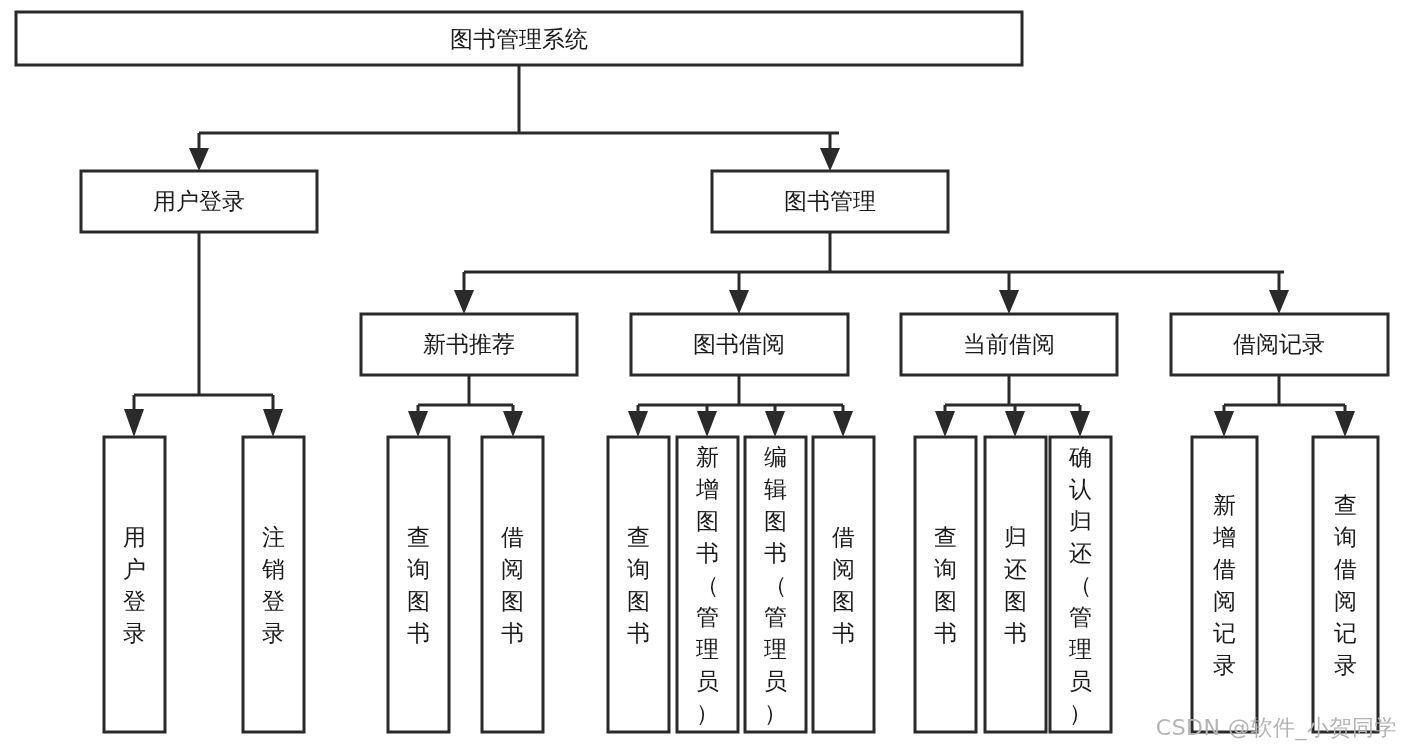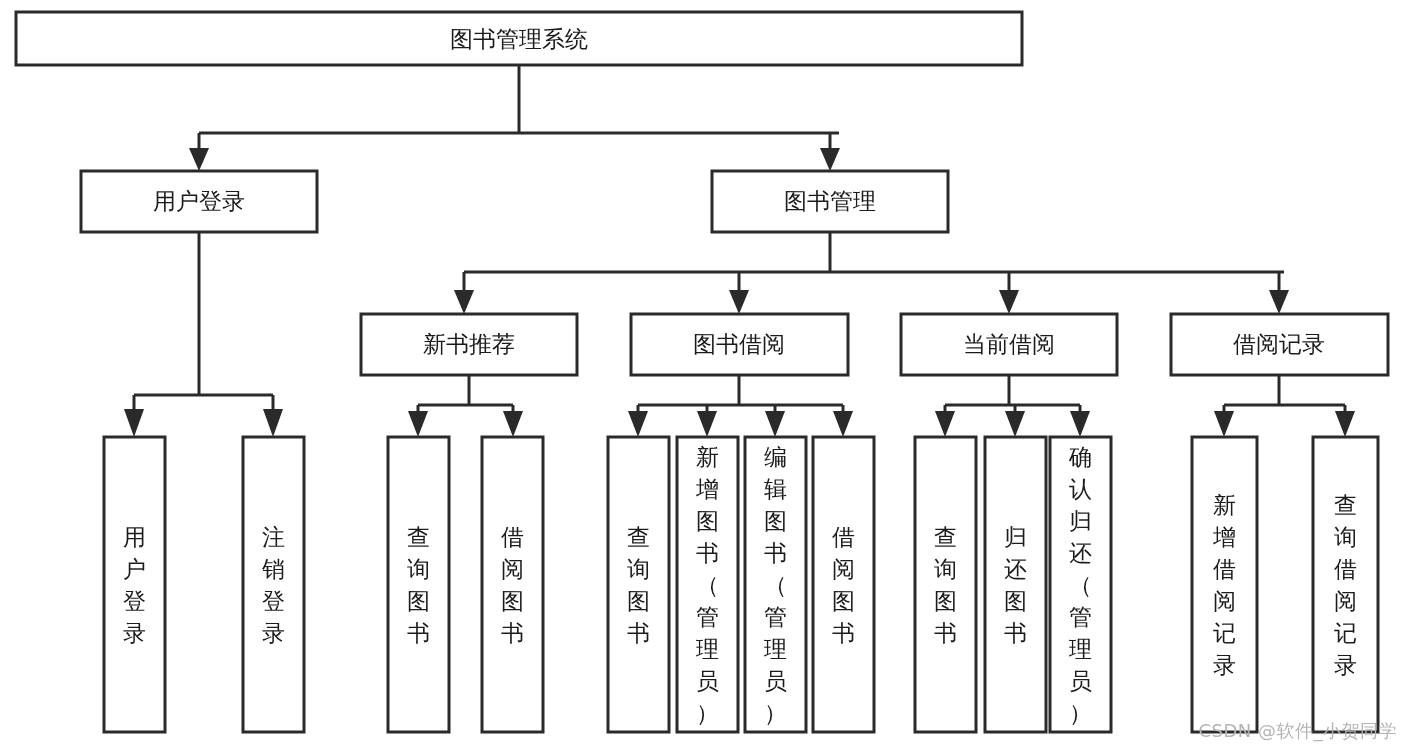--- a/index.html
+++ b/index.html
@@ -53,21 +53,21 @@
     font-family: "DejaVu Sans", "Liberation Sans", sans-serif;
     font-size: 23px;
     fill: #1b1b1b;
     text-anchor: middle;
   }
   .watermark {
     position: absolute;
     right: 8px;
     bottom: 4px;
     font-family: "DejaVu Sans", "Liberation Sans", sans-serif;
-    font-size: 18px;
+    font-size: 22px;
     color: #b4b4b4;
     white-space: nowrap;
     letter-spacing: 0.5px;
   }
 </style>
 </head>
 <body>
 
 <div id="diagram-root">
   <svg class="flow" viewBox="0 0 1405 747" xmlns="http://www.w3.org/2000/svg">

